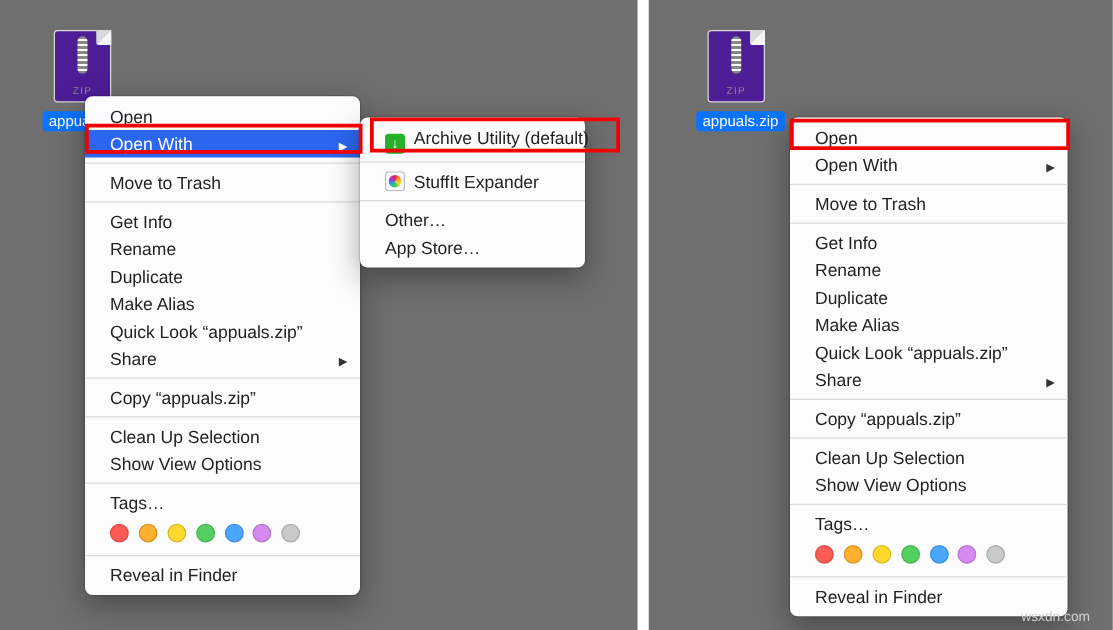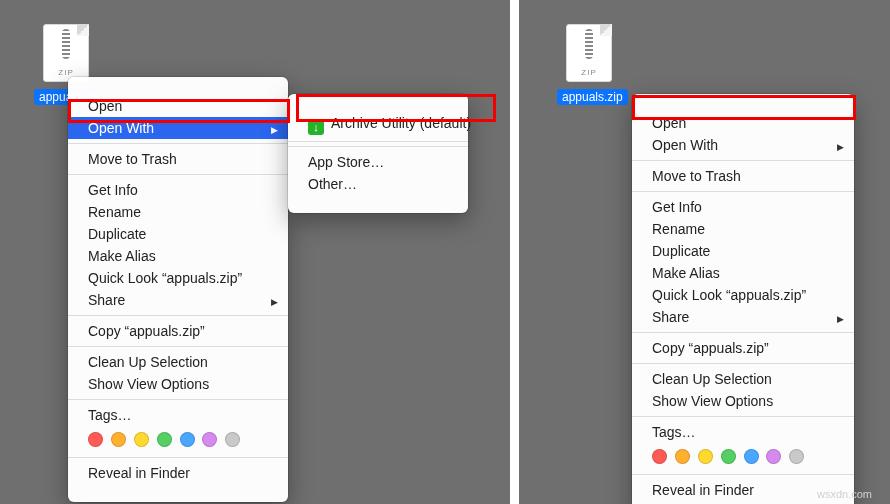--- a/index.html
+++ b/index.html
@@ -27,21 +27,21 @@
 
   
   .file {
     position: absolute;
     width: 64px;
     text-align: center;
   }
   .file .doc {
     width: 46px; height: 58px;
     margin: 0 auto 6px;
-    background: #ffffff;
+    background: #4c1d95;
     border: 1px solid #d9d9d9;
     border-radius: 3px;
     position: relative;
   }
   .file .doc::after { 
     content:"";
     position:absolute; top:-1px; right:-1px;
     width:12px; height:12px;
     background: linear-gradient(135deg, #d9d9d9 0 50%, #f5f5f5 50% 100%);
     border-bottom-left-radius:2px;
@@ -62,21 +62,21 @@
     font-size:12px; padding:1px 5px; border-radius:3px;
     white-space:nowrap;
   }
 
   
   .menu {
     position:absolute;
     background: rgba(255,255,255,0.98);
     border-radius:6px;
     box-shadow: 0 8px 24px rgba(0,0,0,.35), 0 0 0 1px rgba(0,0,0,.12);
-    padding:18px 0;
+    padding:5px 0;
   }
   .menu .item {
     padding: 2px 20px 2px 20px;
     line-height:18px;
     white-space:nowrap;
     position:relative;
   }
   .menu .item.has-sub::after {
     content:"▶";
     font-size:9px;
@@ -154,23 +154,26 @@
     </div>
     <hr>
     <div class="item">Reveal in Finder</div>
   </div>
 
   <div class="menu" style="left:288px; top:94px; width:180px;">
     <div class="item">
       <span class="ico arc">↓</span><span>Archive Utility (default)</span>
     </div>
     <hr>
-    <hr>
+    <div class="item">
+      <span class="ico stf"></span><span>StuffIt Expander</span>
+    </div>
+    <hr>
+    <div class="item">Other…</div>
     <div class="item">App Store…</div>
-    <div class="item">Other…</div>
   </div>
 
   <div class="hl" style="left:68px; top:99px; width:222px; height:24px;"></div>
   <div class="hl" style="left:296px; top:94px; width:200px; height:28px;"></div>
 </div>
 
 <div class="desktop right">
 
   <div class="file" style="left:38px; top:24px;">
     <div class="doc">

